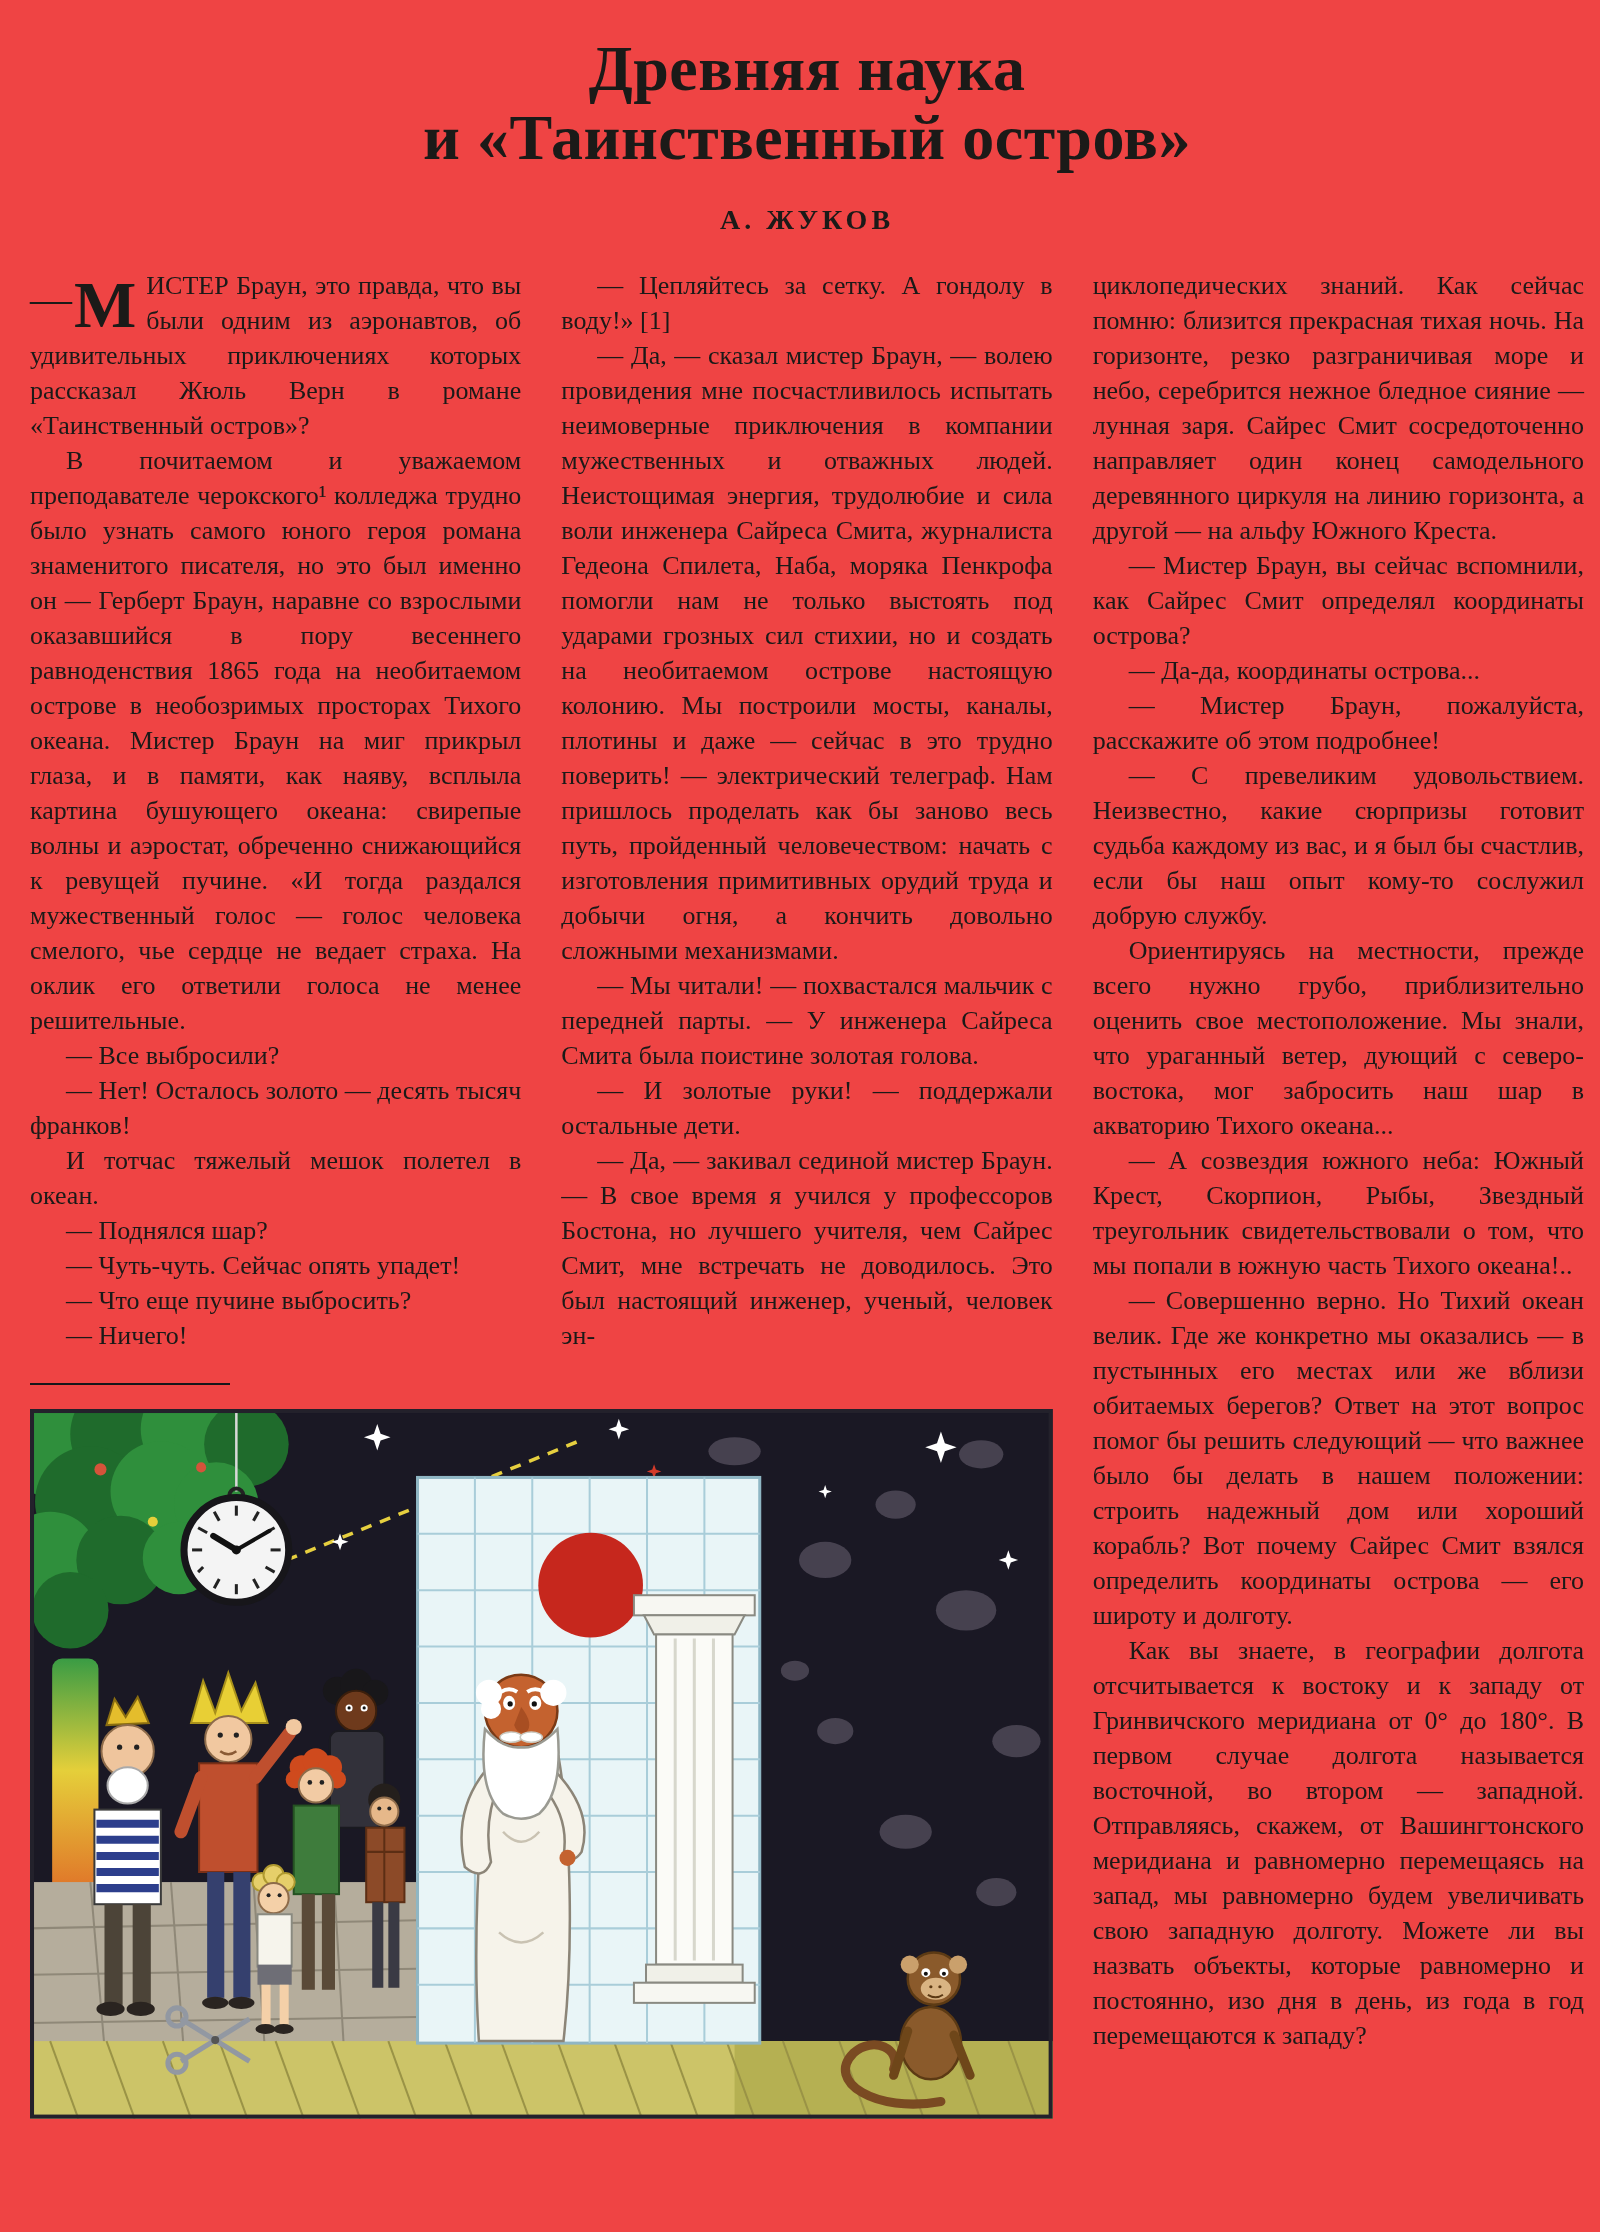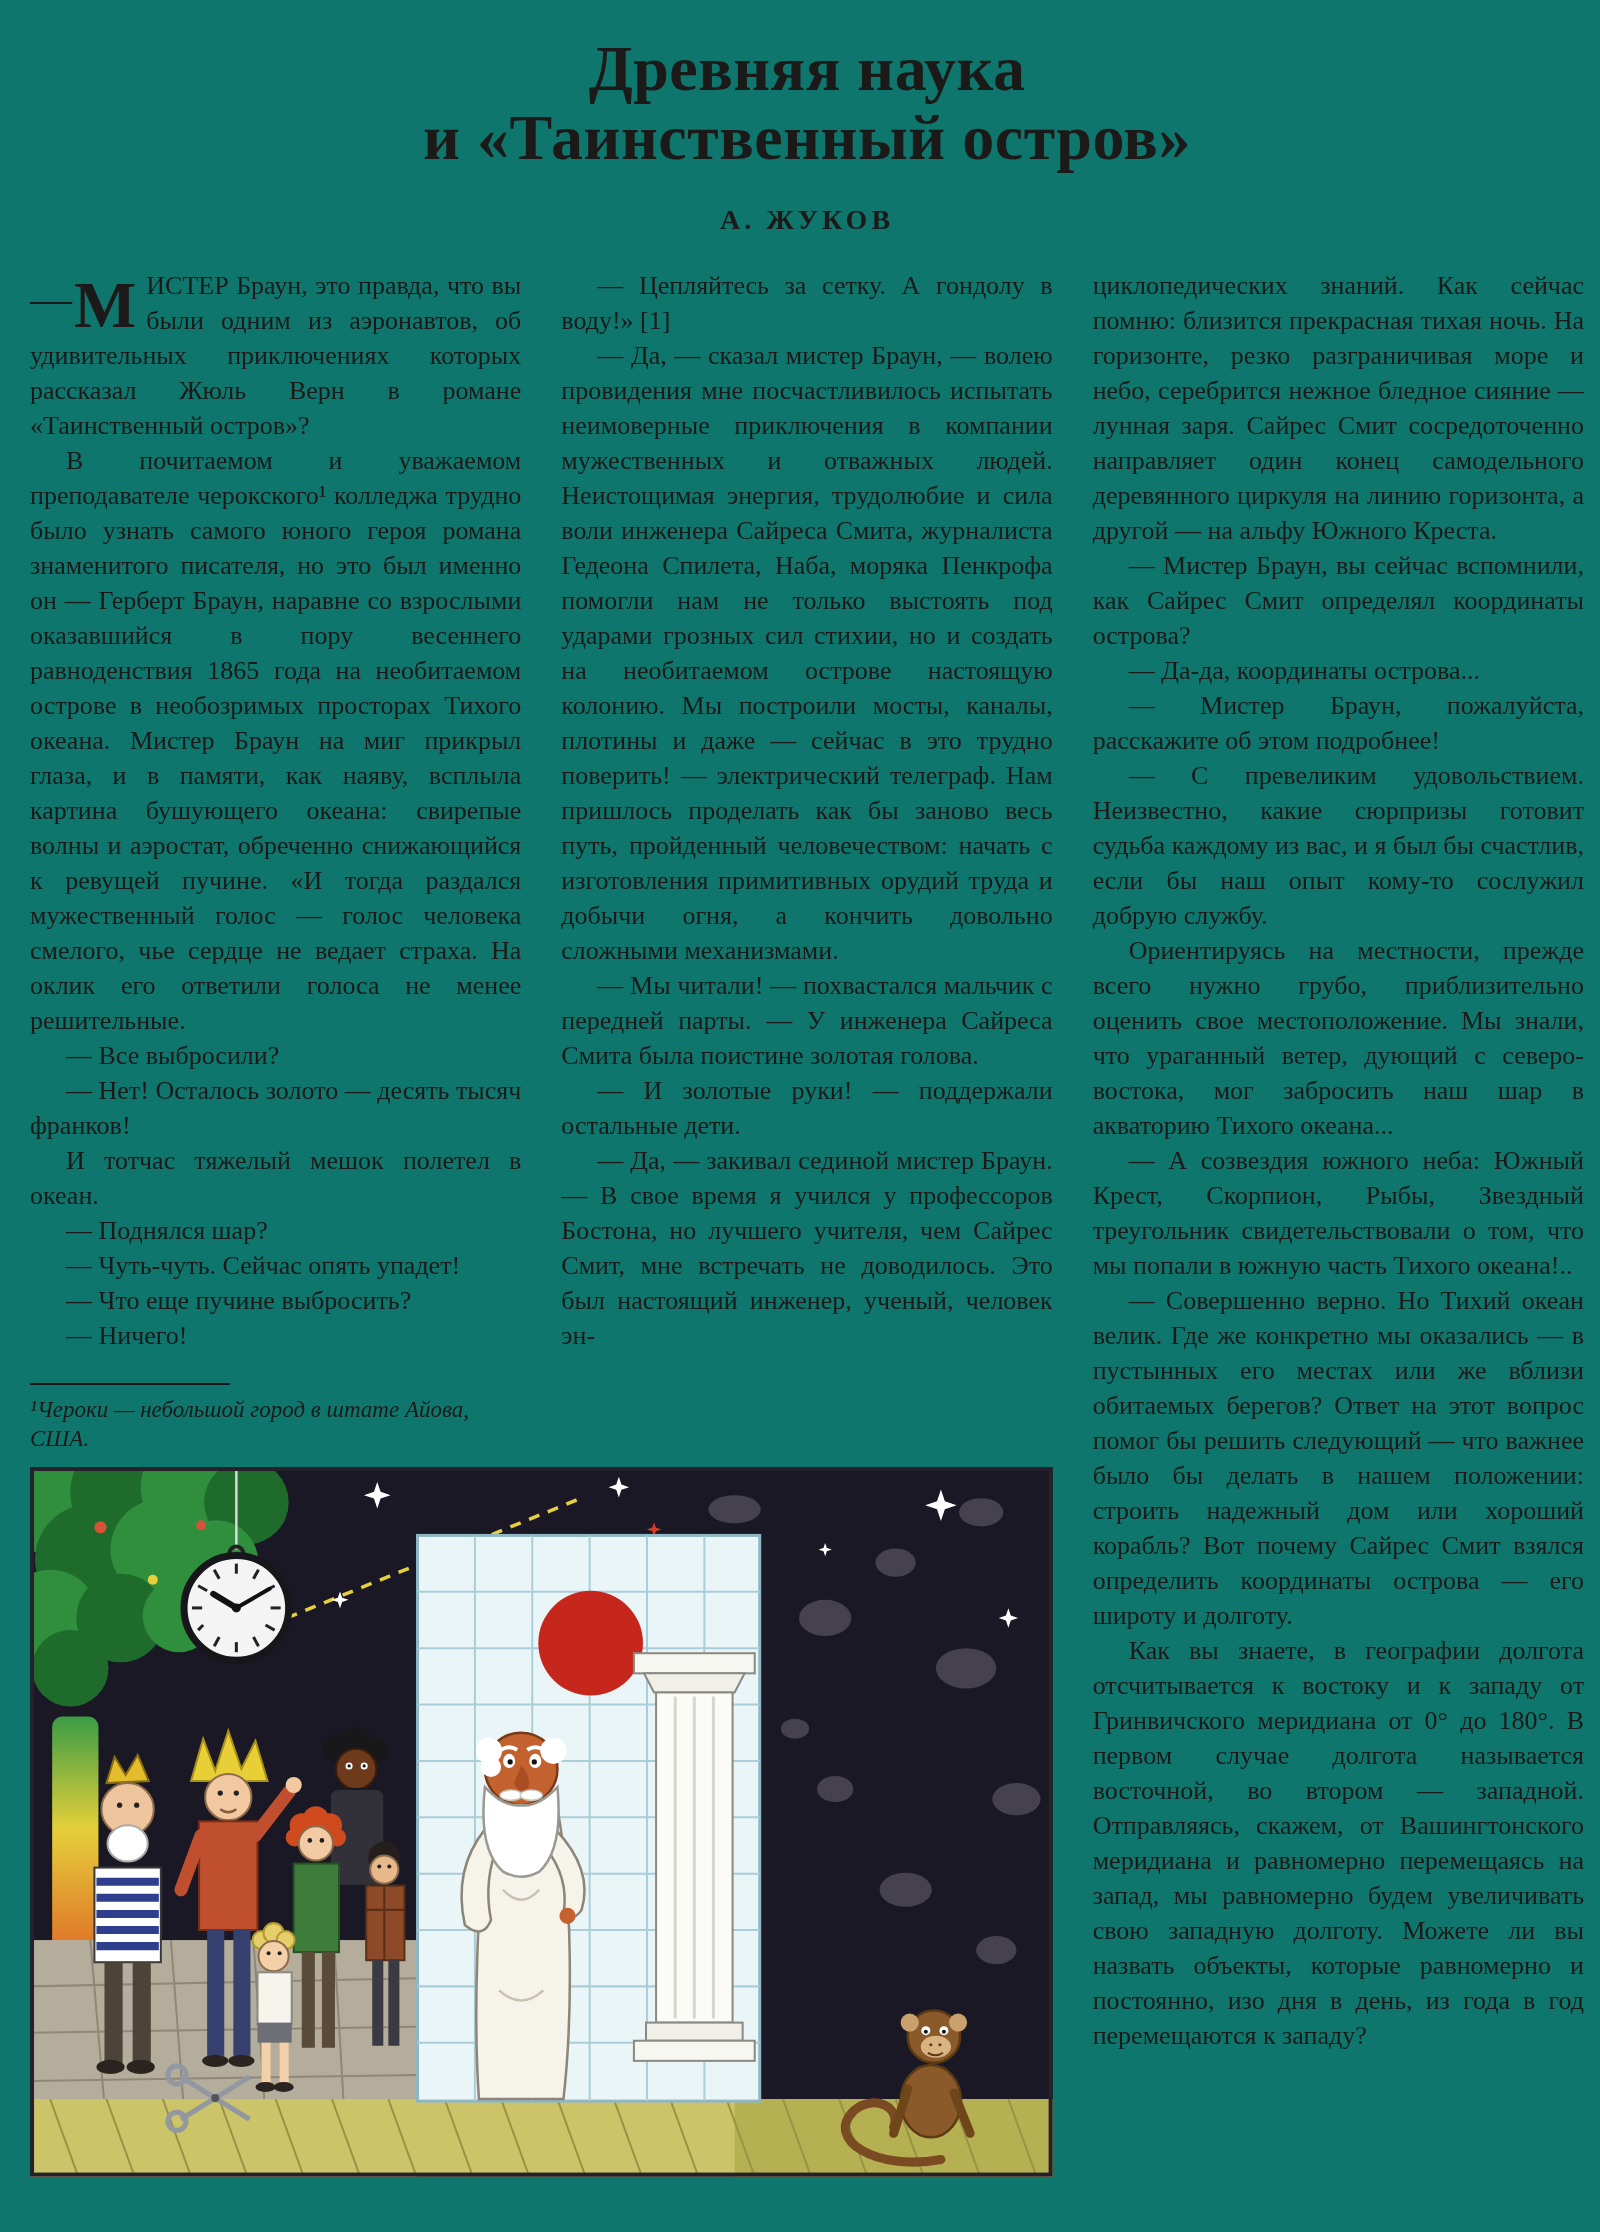--- a/index.html
+++ b/index.html
@@ -1,18 +1,18 @@
 <!DOCTYPE html>
 <html lang="ru"><head>
 <meta charset="utf-8">
 <style>
   html,body{margin:0;padding:0;background:#d9d6cd;}
   .page{
     width:1600px;height:2232px;box-sizing:border-box;margin:0 auto;
-    background:#0f766e;color:#1b1a18;position:relative;
+    background:#ef4444;color:#1b1a18;position:relative;
     padding:34px 16px 30px 30px;
     font-family:"Liberation Serif","DejaVu Serif",serif;
   }
   .masthead{text-align:center;}
   .title{margin:0;font-weight:600;font-size:64px;line-height:1.08;letter-spacing:0.5px;}
   .title-line{display:block;}
   .author{margin-top:32px;font-size:28px;font-weight:bold;letter-spacing:4px;}
   .columns{
     margin-top:32px;
     display:grid;
@@ -59,21 +59,20 @@
       <p class="para">В почитаемом и уважаемом преподавателе черокского¹ колледжа трудно было узнать самого юного героя романа знаменитого писателя, но это был именно он — Герберт Браун, наравне со взрослыми оказавшийся в пору весеннего равноденствия 1865 года на необитаемом острове в необозримых просторах Тихого океана. Мистер Браун на миг прикрыл глаза, и в памяти, как наяву, всплыла картина бушующего океана: свирепые волны и аэростат, обреченно снижающийся к ревущей пучине. «И тогда раздался мужественный голос — голос человека смелого, чье сердце не ведает страха. На оклик его ответили голоса не менее решительные.</p>
       <p class="para">— Все выбросили?</p>
       <p class="para">— Нет! Осталось золото — десять тысяч франков!</p>
       <p class="para">И тотчас тяжелый мешок полетел в океан.</p>
       <p class="para">— Поднялся шар?</p>
       <p class="para">— Чуть-чуть. Сейчас опять упадет!</p>
       <p class="para">— Что еще пучине выбросить?</p>
       <p class="para">— Ничего!</p>
       <div class="footnote">
         <div class="fn-rule"></div>
-        <p class="fn-text">¹Чероки — небольшой город в штате Айова, США.</p>
       </div>
     </div>
 
     <div class="col col-2">
       <p class="para">— Цепляйтесь за сетку. А гондолу в воду!» [1]</p>
       <p class="para">— Да, — сказал мистер Браун, — волею провидения мне посчастливилось испытать неимоверные приключения в компании мужественных и отважных людей. Неистощимая энергия, трудолюбие и сила воли инженера Сайреса Смита, журналиста Гедеона Спилета, Наба, моряка Пенкрофа помогли нам не только выстоять под ударами грозных сил стихии, но и создать на необитаемом острове настоящую колонию. Мы построили мосты, каналы, плотины и даже — сейчас в это трудно поверить! — электрический телеграф. Нам пришлось проделать как бы заново весь путь, пройденный человечеством: начать с изготовления примитивных орудий труда и добычи огня, а кончить довольно сложными механизмами.</p>
       <p class="para">— Мы читали! — похвастался мальчик с передней парты. — У инженера Сайреса Смита была поистине золотая голова.</p>
       <p class="para">— И золотые руки! — поддержали остальные дети.</p>
       <p class="para">— Да, — закивал сединой мистер Браун. — В свое время я учился у профессоров Бостона, но лучшего учителя, чем Сайрес Смит, мне встречать не доводилось. Это был настоящий инженер, ученый, человек эн-</p>
     </div>

